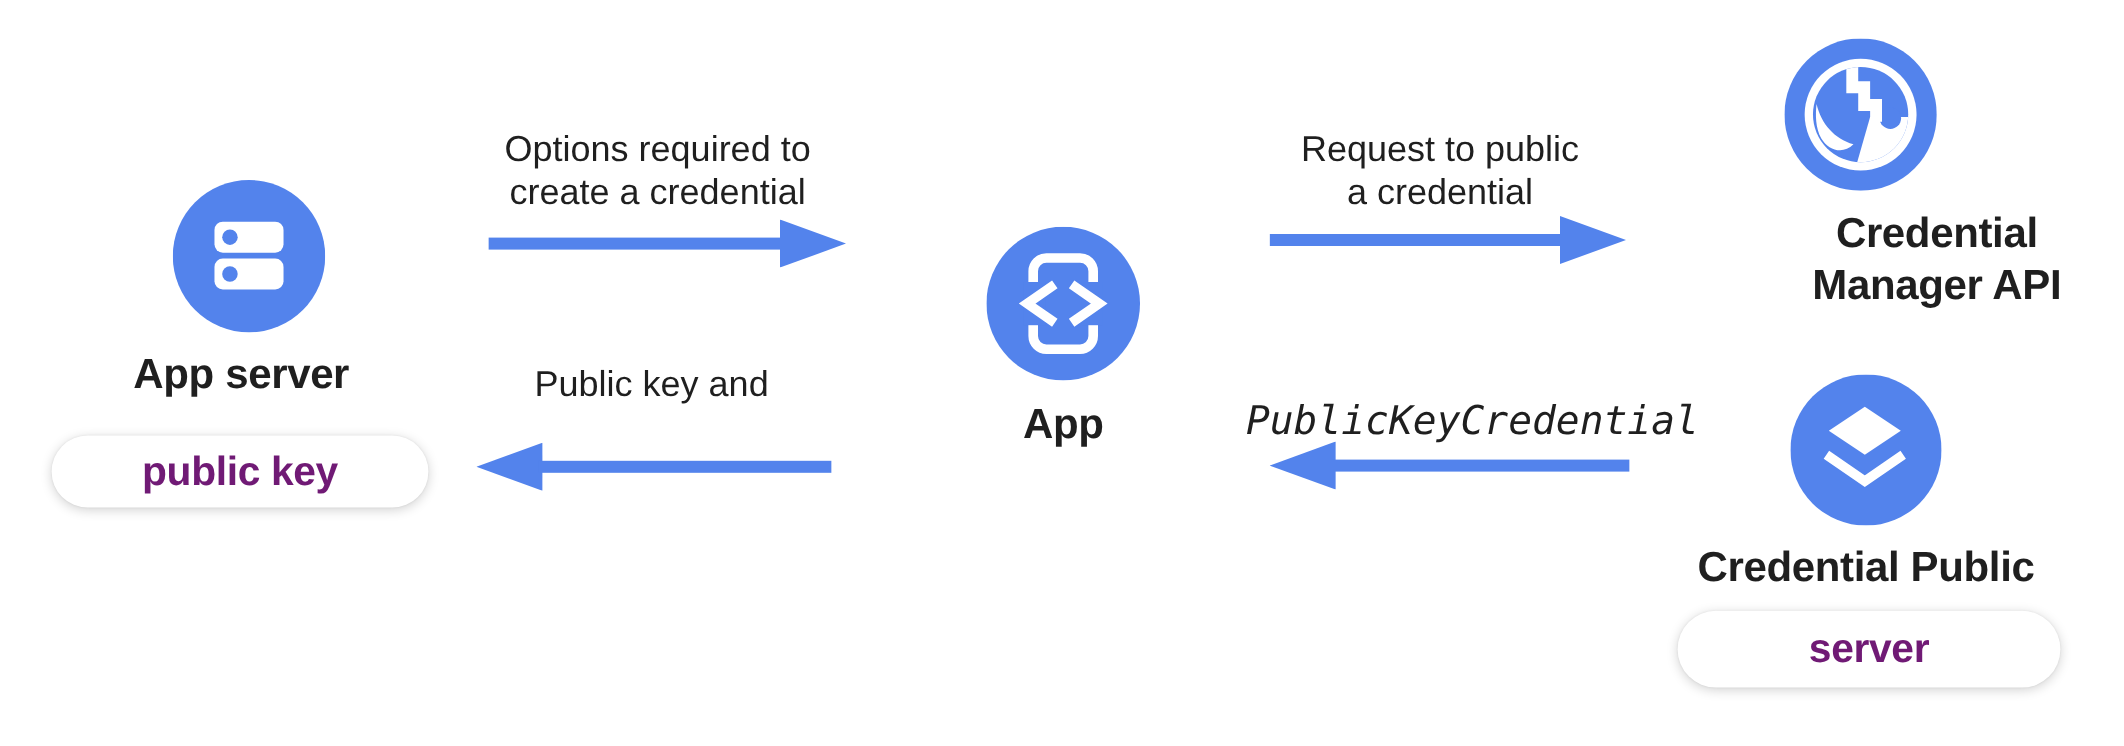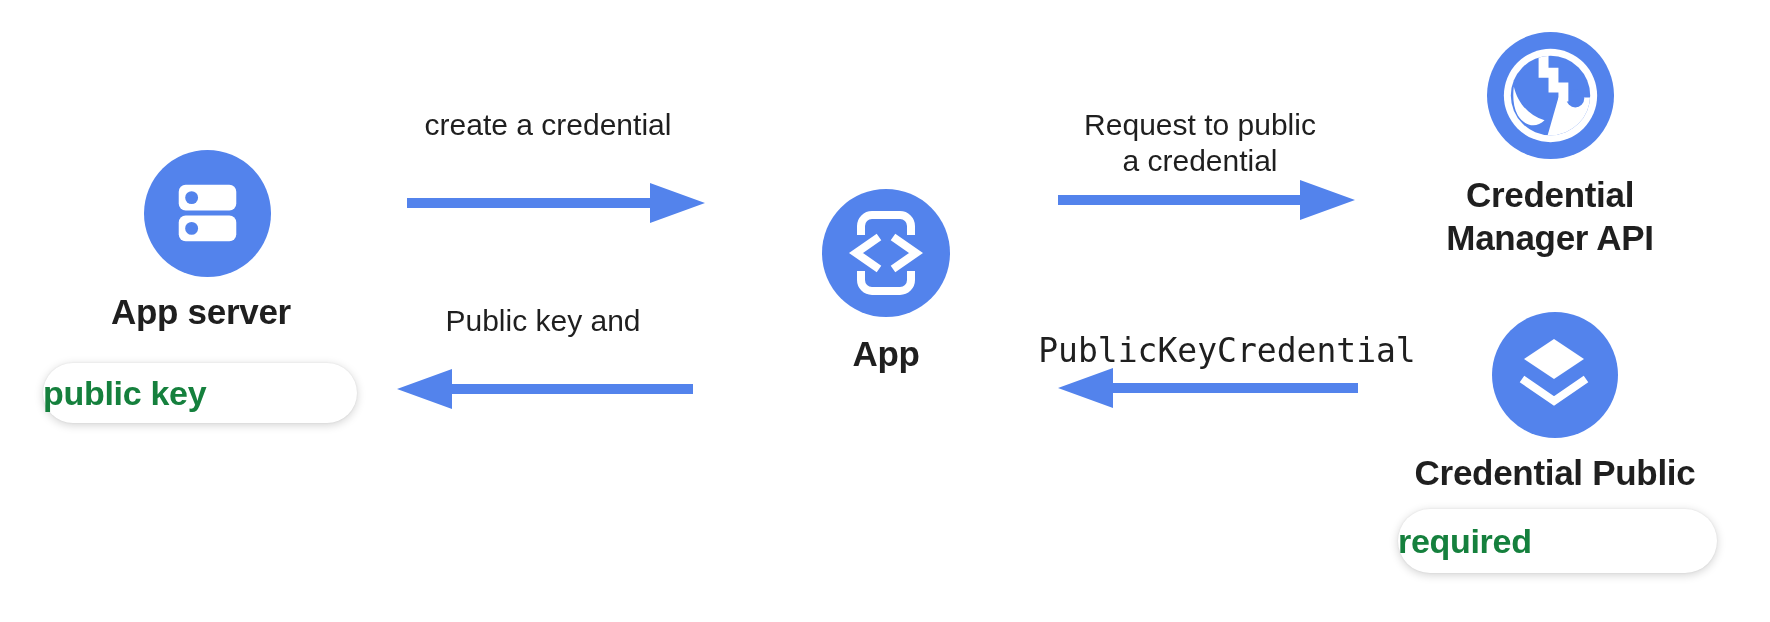--- a/index.html
+++ b/index.html
@@ -27,27 +27,28 @@
     line-height:36px;
     color:#1f1f1f;
   }
   .mono-label{
     text-align:center;
     font-size:33px;
     font-weight:400;
     font-family:"DejaVu Sans Mono","Liberation Mono",monospace;
     color:#1f1f1f;
     line-height:42px;
+    font-style:italic;
   }
   .pill{
-    display:flex;align-items:center;justify-content:flex-start;
+    display:flex;align-items:center;justify-content:center;
     background:#ffffff;
     border-radius:34px;
     box-shadow:0 2px 10px rgba(0,0,0,0.18), 0 0 2px rgba(0,0,0,0.08);
-    font-size:34px;font-weight:600;letter-spacing:-0.3px;color:#15803d;
+    font-size:34px;font-weight:600;letter-spacing:-0.3px;color:#701a75;
   }
   svg{display:block;}
 </style>
 </head>
 <body>
 
 <div class="canvas">
 
   <div class="abs" style="left:144px;top:150px;">
     <span>
@@ -59,20 +60,21 @@
         <circle cx="48" cy="79" r="6.5" fill="#5383EC"></circle>
       </svg>
     </span>
   </div>
   <div class="abs node-label" style="left:51px;top:290px;width:300px;">App server</div>
   <div class="abs pill" style="left:43px;top:363px;width:314px;height:60px;">
     <span>public key</span>
   </div>
 
   <div class="abs arrow-label" style="left:398px;top:107px;width:300px;">
+    <div>Options required to</div>
     <div>create a credential</div>
   </div>
   <div class="abs" style="left:407px;top:183px;">
     <svg width="298" height="40" viewBox="0 0 298 40">
       <rect x="0" y="15" width="246" height="10" fill="#5383EC"></rect>
       <polygon points="243,0 298,20 243,40" fill="#5383EC"></polygon>
     </svg>
   </div>
 
   <div class="abs" style="left:822px;top:189px;">
@@ -113,21 +115,21 @@
         <circle cx="64" cy="64" r="40" fill="#5383EC"></circle>
         <g clip-path="url(#globe-clip)">
           <path d="M 60,108 L 72,66 H 108 V 108 Z" fill="#ffffff"></path>
           <circle cx="89" cy="67" r="9" fill="#5383EC"></circle>
           <polyline points="57,16 57,41 67,41 67,56 77,56 77,70" fill="none" stroke="#ffffff" stroke-width="10"></polyline>
           <path d="M 27,55 C 31,72 42,84 58,89 C 49,98 37,94 31,84 C 26,75 26,64 27,55 Z" fill="#ffffff"></path>
         </g>
       </svg>
     </span>
   </div>
-  <div class="abs node-label" style="left:1400px;top:173px;width:300px;">
+  <div class="abs node-label" style="left:1464px;top:173px;width:300px;">
     <div>Credential</div>
     <div>Manager API</div>
   </div>
 
   <div class="abs mono-label" style="left:1027px;top:330px;width:400px;">PublicKeyCredential</div>
   <div class="abs" style="left:1058px;top:368px;">
     <svg width="300" height="40" viewBox="0 0 300 40">
       <polygon points="55,0 0,20 55,40" fill="#5383EC"></polygon>
       <rect x="52" y="15" width="248" height="10" fill="#5383EC"></rect>
     </svg>
@@ -137,21 +139,21 @@
     <span>
       <svg width="126" height="126" viewBox="0 0 126 126">
         <circle cx="63" cy="63" r="63" fill="#5383EC"></circle>
         <polyline points="30,67 62,89 94,67" fill="none" stroke="#ffffff" stroke-width="8" stroke-linejoin="miter"></polyline>
         <path d="M 62,27 L 92,47 L 62,67 L 32,47 Z" fill="#ffffff"></path>
       </svg>
     </span>
   </div>
   <div class="abs node-label" style="left:1405px;top:451px;width:300px;">Credential Public</div>
   <div class="abs pill" style="left:1398px;top:509px;width:319px;height:64px;">
-    <span>required</span>
+    <span>server</span>
   </div>
 
   <div class="abs arrow-label" style="left:393px;top:303px;width:300px;">
     <div>Public key and</div>
   </div>
   <div class="abs" style="left:397px;top:369px;">
     <svg width="296" height="40" viewBox="0 0 296 40">
       <polygon points="55,0 0,20 55,40" fill="#5383EC"></polygon>
       <rect x="52" y="15" width="244" height="10" fill="#5383EC"></rect>
     </svg>

